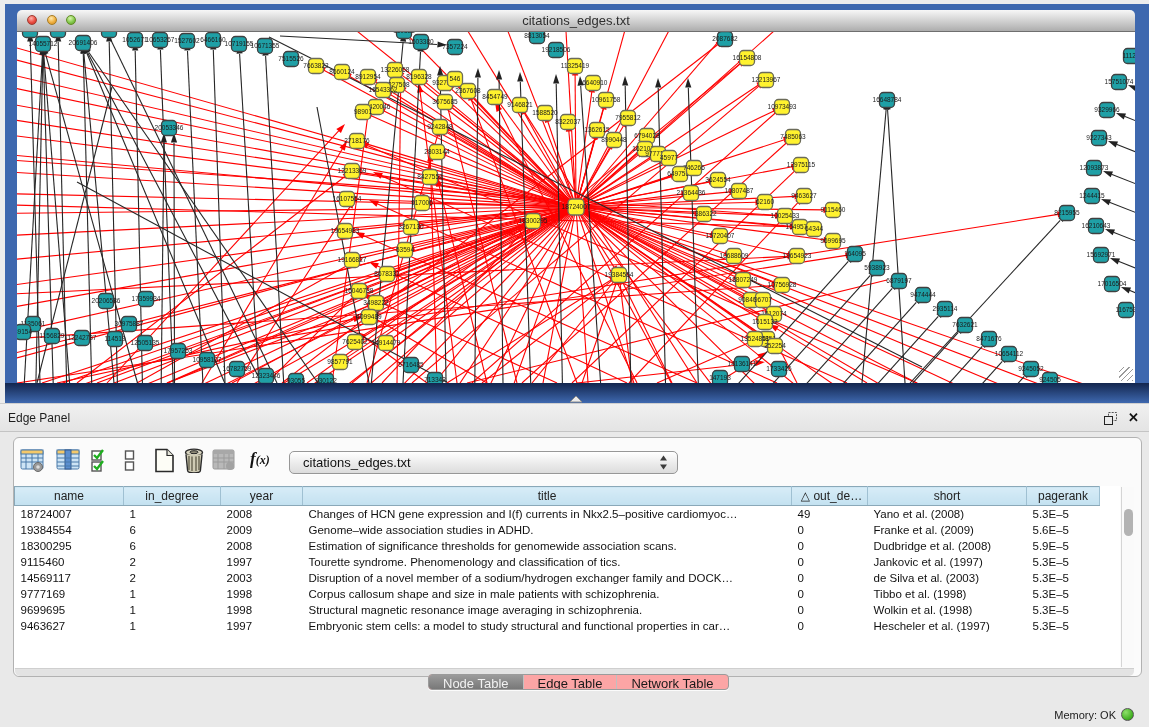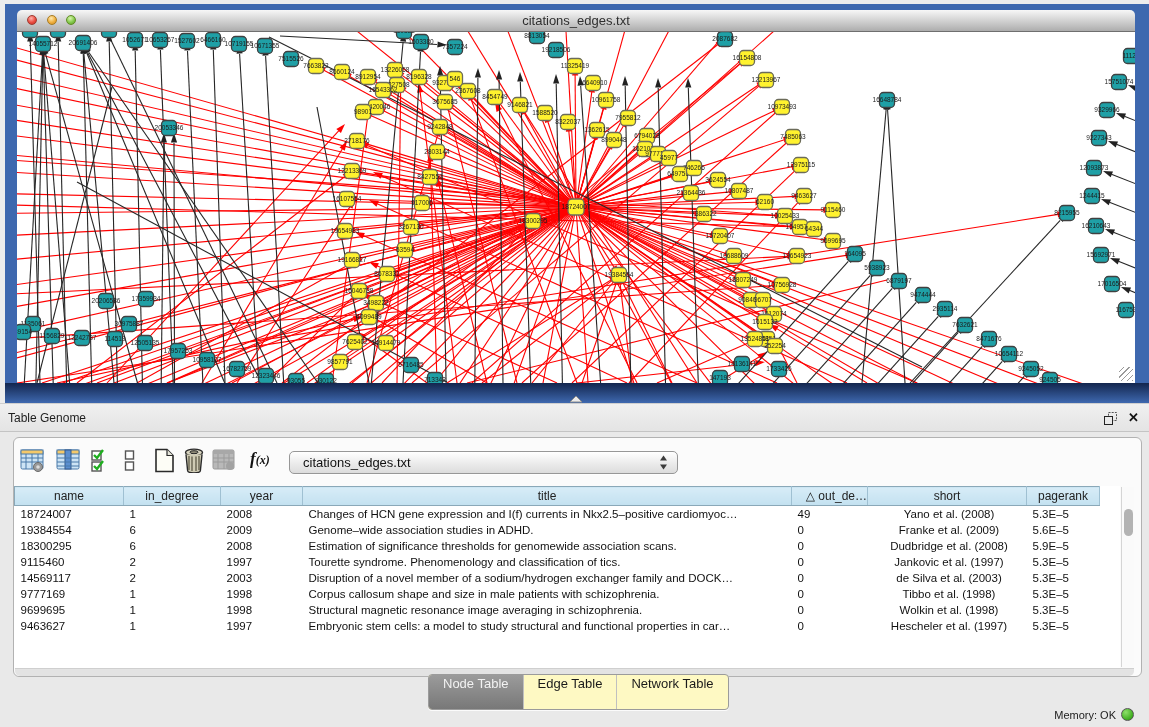--- a/index.html
+++ b/index.html
@@ -26,26 +26,26 @@
 #panel{position:absolute;left:13px;top:437px;width:1129px;height:240px;background:#fbfbfb;border:1px solid #b2b2b2;border-radius:6px}
 .ticon{position:absolute;top:448px}
 #dropdown{position:absolute;left:289px;top:451px;width:389px;height:23px;border:1px solid #979797;border-radius:5px;background:linear-gradient(#ffffff,#ededed 50%,#dcdcdc);box-shadow:0 1px 1px rgba(255,255,255,.7)}
 #dropdown .t{position:absolute;left:13px;top:3px;font-size:13px;color:#111}
 #dropdown .arr2{position:absolute;right:9px;top:3px}
 #tablewrap{position:absolute;left:14px;top:486px;width:1106px;height:182px;overflow:hidden;background:#fff}
 table{border-collapse:collapse;table-layout:fixed;width:1079px;font-size:11.5px;color:#111}
 th{background:linear-gradient(#d7ecf7,#c3e1f0);border-right:1px solid #9fc0d2;border-top:1px solid #8aa8b8;border-bottom:1px solid #8aa8b8;font-weight:normal;font-size:12px;height:19px;padding:0;color:#222}
 td{height:16px;padding:0 2px 0 6px;white-space:nowrap;overflow:hidden}
 .c1{width:109px}.c2{width:97px}.c3{width:82px}.c4{width:489px}.c5{width:76px}.c6{width:159px}.c7{width:73px}
-td.c6{text-align:center}
+td.c6{}
 #hscroll{position:absolute;left:15px;top:668px;width:1119px;height:8px;background:#e3e3e3;border-top:1px solid #cfcfcf;border-radius:0 0 5px 5px}
 #vscroll{position:absolute;left:1121px;top:487px;width:13px;height:180px;background:#fafafa;border-left:1px solid #d5d5d5}
 #vthumb{position:absolute;left:2px;top:22px;width:9px;height:27px;border-radius:5px;background:#b3b3b3}
 
-#tabs{position:absolute;left:428px;top:674px;height:36px;border:1px solid #9b9b9b;border-radius:4px;background:#fef9c3;display:flex;overflow:hidden;box-shadow:0 1px 0 rgba(255,255,255,.8)}
+#tabs{position:absolute;left:428px;top:674px;height:16px;border:1px solid #9b9b9b;border-radius:4px;background:#fca5a5;display:flex;overflow:hidden;box-shadow:0 1px 0 rgba(255,255,255,.8)}
 #tabs div{font-size:13px;padding:1px 14px 0 14px;color:#1a1a1a}
 #tabs .sel{background:linear-gradient(#9b9b9b,#787878);color:#f2f2f2}
 #tabs .sep{width:1px;padding:0;background:#c0c0c0}
 #memory{position:absolute;right:33px;top:709px;font-size:11px;color:#222}
 #memdot{position:absolute;right:15px;top:708px;width:13px;height:13px;border-radius:50%;background:radial-gradient(circle at 35% 30%,#8ee06a,#3fae1f 70%,#2c8412);border:1px solid #555}
 svg text{user-select:none}
 </style></head>
 <body>
 <div id="bluewrap"></div>
 <div id="window">
@@ -784,21 +784,21 @@
         <text x="559.0" y="177.0" font-size="6.5" text-anchor="middle" fill="#1c1c1c" font-family="Liberation Sans, sans-serif">18724007</text>
       </svg>
       <div id="grip"></div>
     </div>
 </div>
 <div id="bluebottom"></div>
 <svg id="divider" width="14" height="8" viewBox="0 0 14 8">
     <path d="M7 1 L13 7 L1 7 Z" fill="#ececec" stroke="#8a8a8a" stroke-width="1"></path>
   </svg>
 <div id="tpheader">
-    <div class="t">Table Genome</div>
+    <div class="t">Edge Panel</div>
   <svg id="floaticon" viewBox="0 0 13 13">
       <rect x="4.5" y="0.5" width="8" height="8" fill="none" stroke="#555" stroke-dasharray="2 1.2"></rect>
       <rect x="0.5" y="4.5" width="8" height="8" fill="#e9e9e9" stroke="#222"></rect>
     </svg>
   <div id="closex">✕</div>
 </div>
 <div id="tpbg"></div>
 <div id="panel"></div>
 
 <svg class="ticon" style="left:20px" width="25" height="25" viewBox="0 0 25 25">
@@ -849,21 +849,21 @@
     </svg>
   </div>
 <div id="tablewrap">
 <table>
 <tbody>
         <tr>
           <th class="c1" style="border-left:1px solid #8aa8b8">name</th>
           <th class="c2">in_degree</th>
           <th class="c3">year</th>
           <th class="c4">title</th>
-          <th class="c5" style="text-align:right;padding-left:4px">△ out_de…</th>
+          <th class="c5" style="text-align:center;padding-left:4px">△ out_de…</th>
           <th class="c6">short</th>
           <th class="c7">pagerank</th>
         </tr>
 <tr>
           <td class="c1">18724007</td>
           <td class="c2">1</td>
           <td class="c3">2008</td>
           <td class="c4">Changes of HCN gene expression and I(f) currents in Nkx2.5–positive cardiomyoc…</td>
           <td class="c5">49</td>
           <td class="c6">Yano et al. (2008)</td>

